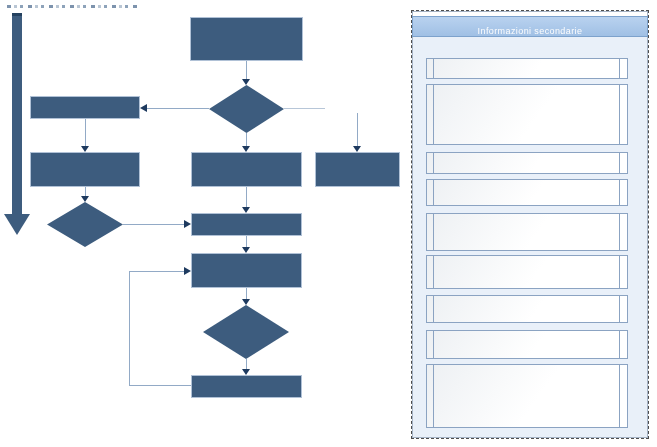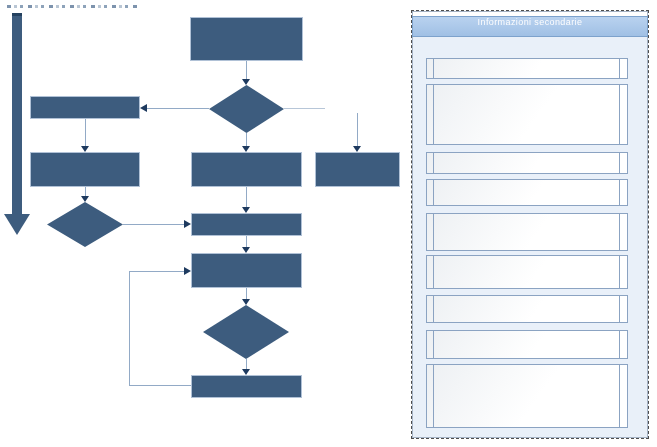--- a/index.html
+++ b/index.html
@@ -35,21 +35,21 @@
              #b9c6d4 7px 10px,transparent 10px 13px,
              #8ea3ba 13px 16px,transparent 16px 21px);}
 
   
   .panel{position:absolute;left:412px;top:11px;width:234px;height:425px;
          background:#fff;border:1px solid #a6b4c6;outline:1.5px dashed #4d4d4d;
          box-sizing:content-box;}
   .panel-header{position:absolute;left:-1px;top:4px;width:calc(100% + 2px);height:21px;
          background:linear-gradient(#b9d2ef,#a0c0e5);border:1px solid #7da2cc;
          box-sizing:border-box;color:#fdfdfe;font-size:9px;letter-spacing:.4px;
-         display:flex;align-items:flex-start;justify-content:center;}
+         display:flex;align-items:flex-end;justify-content:center;}
   .panel-body{position:absolute;left:0;top:25px;right:0;bottom:0;background:#e9f0f9;}
   .prow{position:absolute;left:13px;width:202px;
         background:linear-gradient(125deg,#edf0f3 0%,#ffffff 55%);
         border:1px solid #8ba3c2;box-sizing:border-box;}
   .prow .sep-l,.prow .sep-r{position:absolute;top:0;bottom:0;width:1px;background:#8ba3c2;}
   .prow .sep-l{left:6px;}
   .prow .sep-r{right:7px;}
 </style>
 </head>
 <body>

